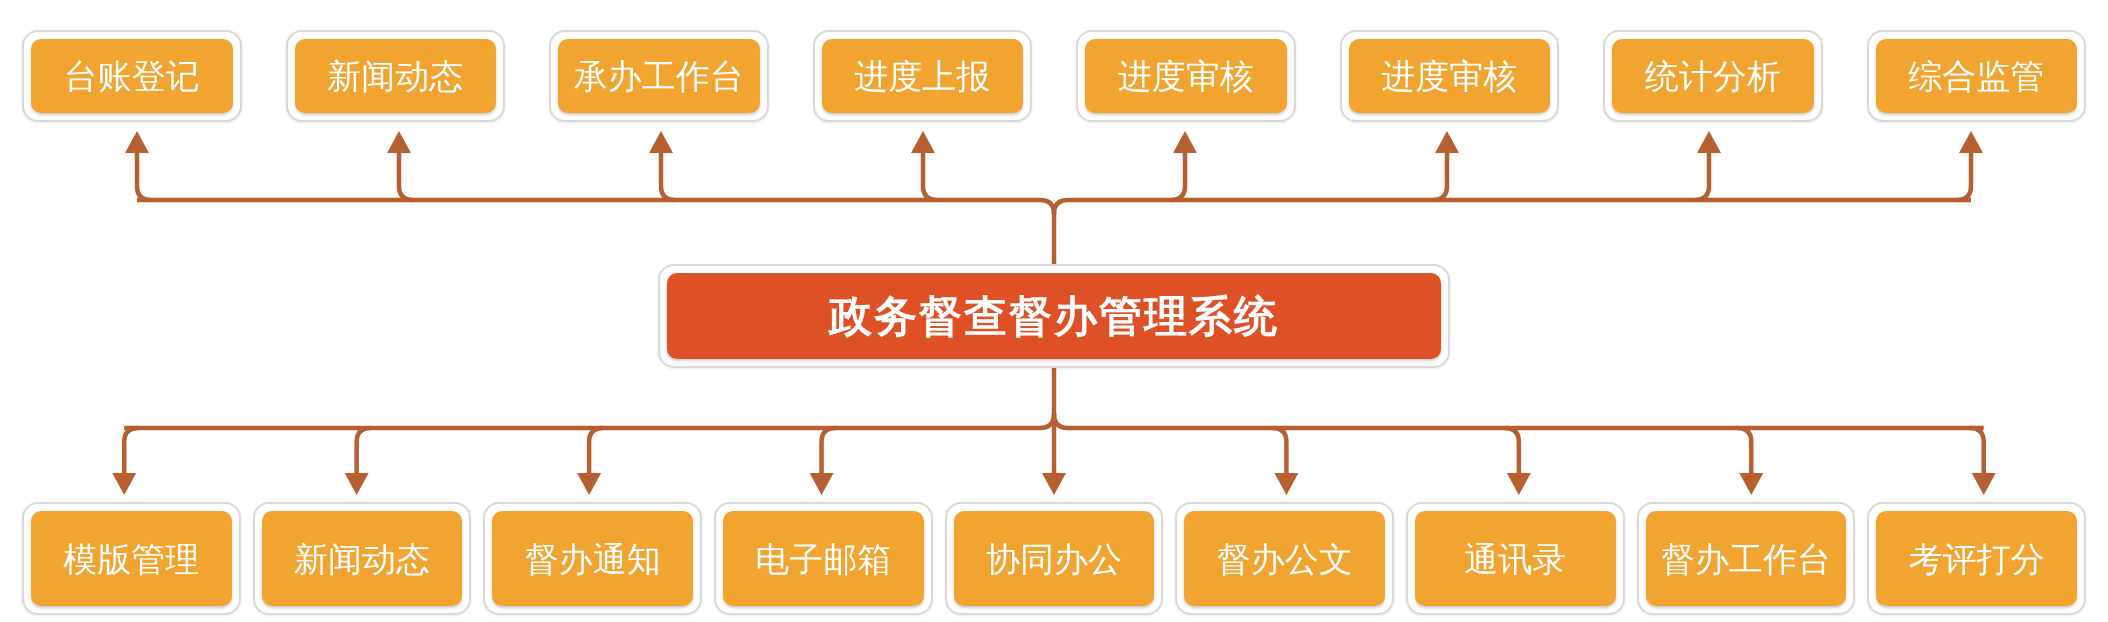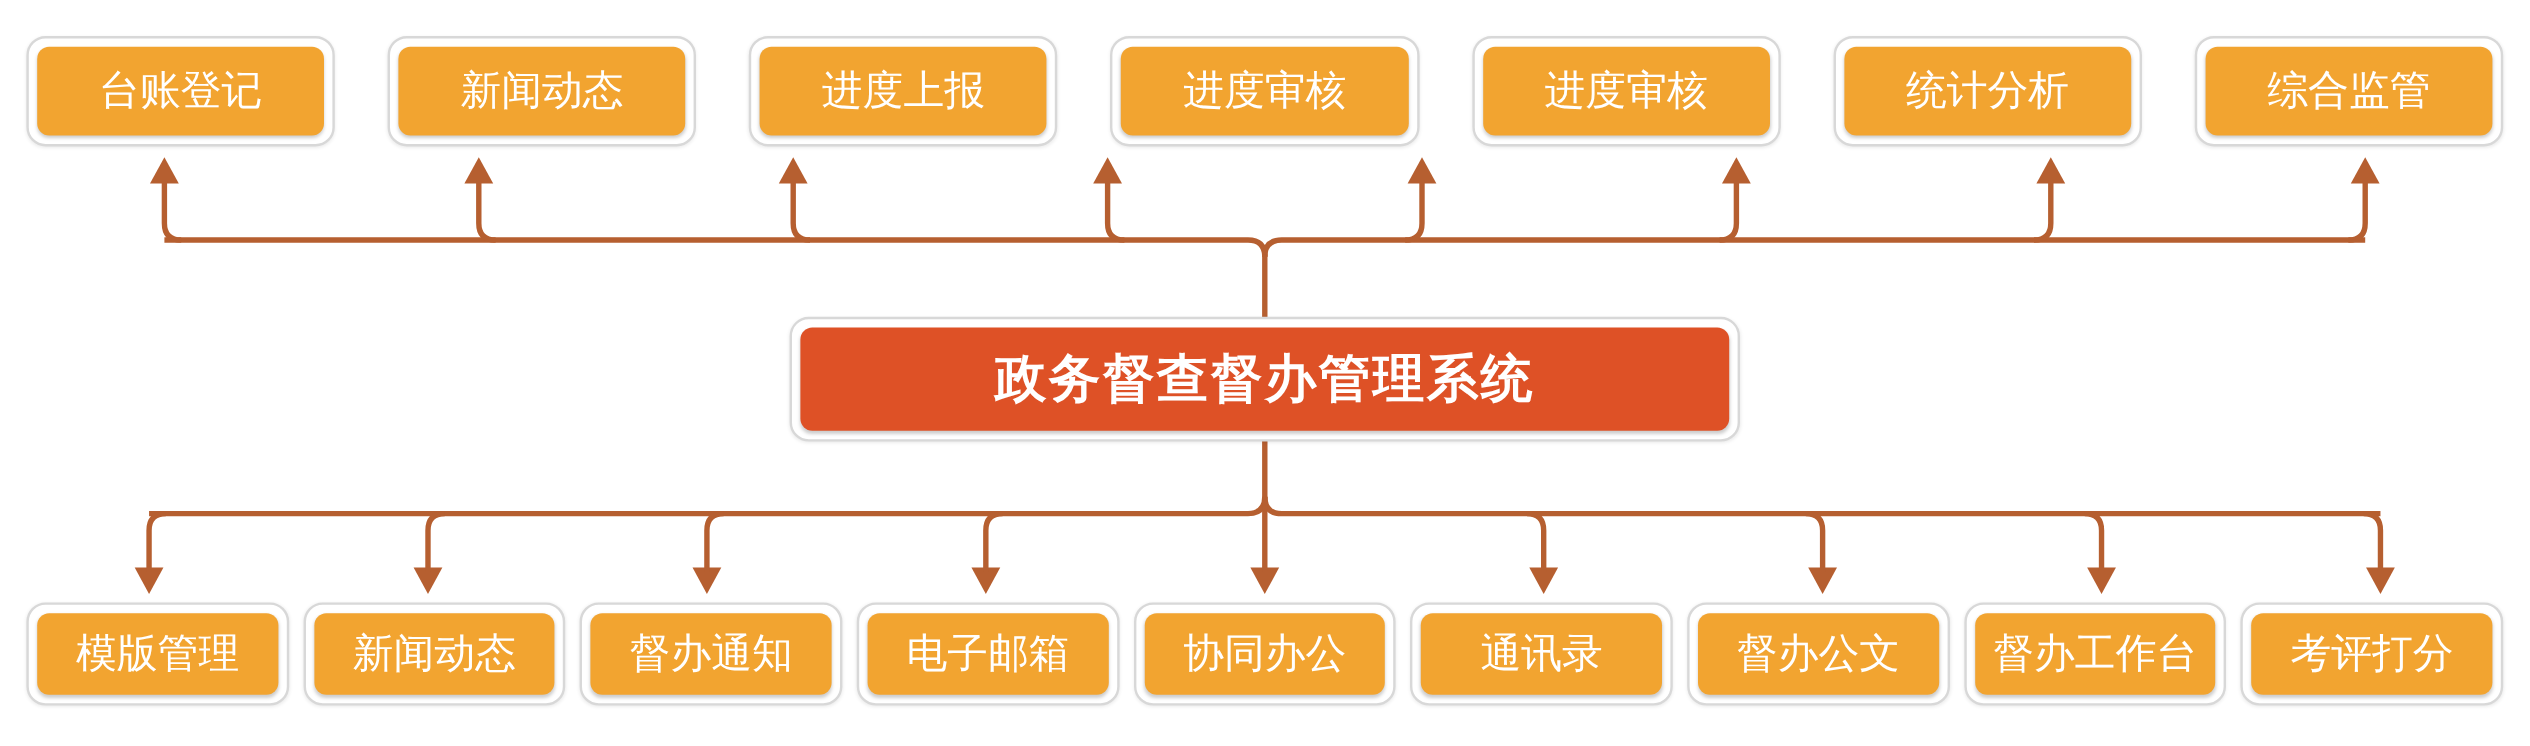--- a/index.html
+++ b/index.html
@@ -17,21 +17,21 @@
     width: 2108px; height: 622px;
     pointer-events: none;
   }
   .row {
     position: absolute;
     left: 22px;
     right: 22px;
     display: flex;
   }
   #top-row    { top: 30px;  height: 92px; gap: 44px; }
-  #bottom-row { top: 502px; height: 86px; gap: 12px; }
+  #bottom-row { top: 502px; height: 113px; gap: 12px; }
   .card {
     flex: 1;
     background: #ffffff;
     border: 2px solid var(--card-border, #d8d8d8);
     border-radius: 16px;
     padding: 7px;
     box-sizing: border-box;
     box-shadow: 0 1px 3px rgba(0,0,0,0.08);
   }
   .node {
@@ -111,20 +111,23 @@
     </svg>
 
   <div class="row" id="top-row">
       <div class="card">
     <div class="node">台账登记</div>
   </div>
       <div class="card">
     <div class="node">新闻动态</div>
   </div>
       <div class="card">
+    <div class="node">承办工作台</div>
+  </div>
+      <div class="card">
     <div class="node">进度上报</div>
   </div>
       <div class="card">
     <div class="node">进度审核</div>
   </div>
       <div class="card">
     <div class="node">进度审核</div>
   </div>
       <div class="card">
     <div class="node">统计分析</div>
@@ -148,24 +151,24 @@
       <div class="card">
     <div class="node">督办通知</div>
   </div>
       <div class="card">
     <div class="node">电子邮箱</div>
   </div>
       <div class="card">
     <div class="node">协同办公</div>
   </div>
       <div class="card">
-    <div class="node">通讯录</div>
+    <div class="node">督办公文</div>
   </div>
       <div class="card">
-    <div class="node">督办公文</div>
+    <div class="node">通讯录</div>
   </div>
       <div class="card">
     <div class="node">督办工作台</div>
   </div>
       <div class="card">
     <div class="node">考评打分</div>
   </div>
     </div>
 </div>
 

